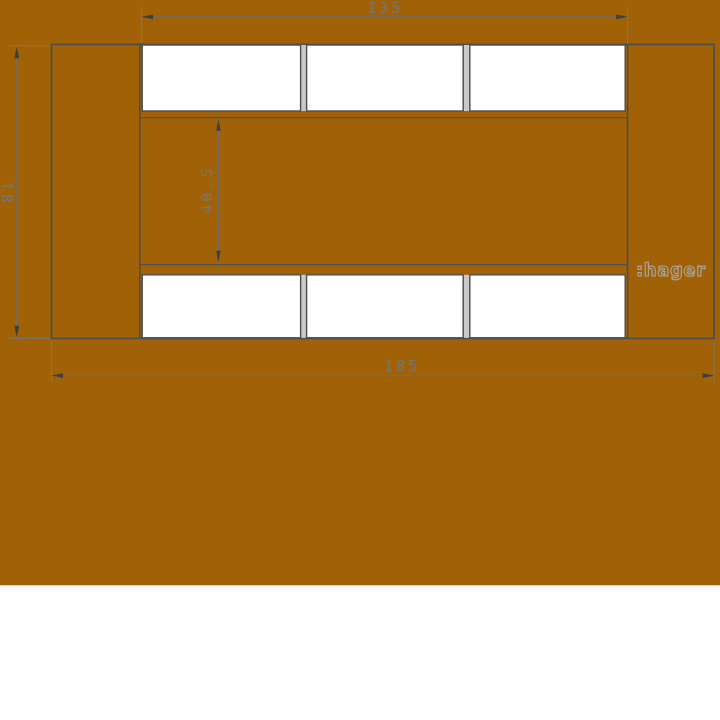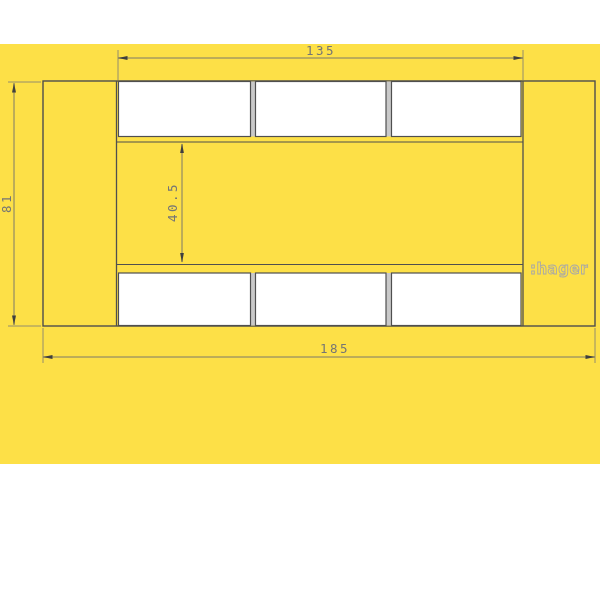--- a/index.html
+++ b/index.html
@@ -4,24 +4,23 @@
 <style>
   html, body {
     margin: 0;
     padding: 0;
     background: #ffffff;
     font-family: "Liberation Sans", sans-serif;
   }
   .canvas {
     position: relative;
     width: 600px;
-    height: 420px;
-    background: #fde047;
+    height: 488px;
+    background: #a16207;
     overflow: hidden;
-    margin-top: 44px;
   }
   svg { display: block; }
   .outline   { fill: none; stroke: #4d4d4d; stroke-width: 1.4; }
   .cell      { fill: #ffffff; stroke: #4f4f4f; stroke-width: 1.2; }
   .gapfill   { fill: #c9c9c9; stroke: none; }
   .innerline { fill: none; stroke: #4f4f4f; stroke-width: 1.1; }
   .capline   { fill: none; stroke: #4f4f4f; stroke-width: 1.3; }
   .dimline   { fill: none; stroke: #6e6e6e; stroke-width: 0.9; }
   .extline   { fill: none; stroke: #787878; stroke-width: 0.8; }
   .arrow     { fill: #3f3f3f; stroke: none; }

